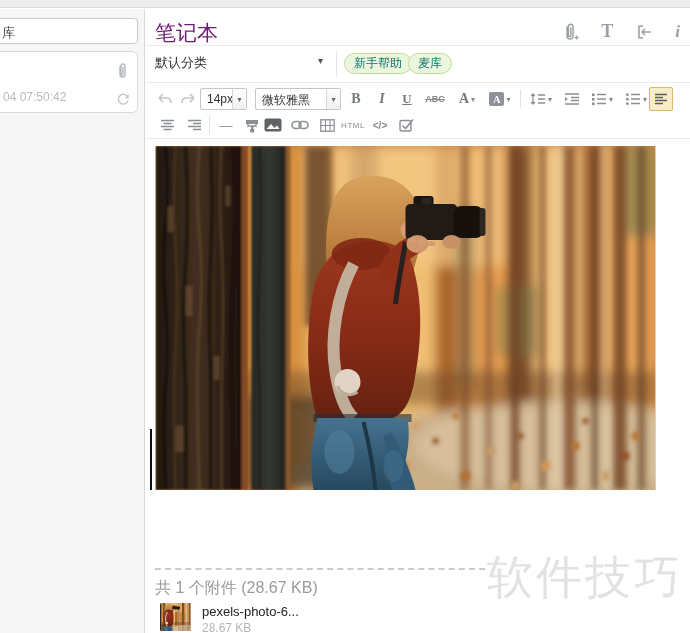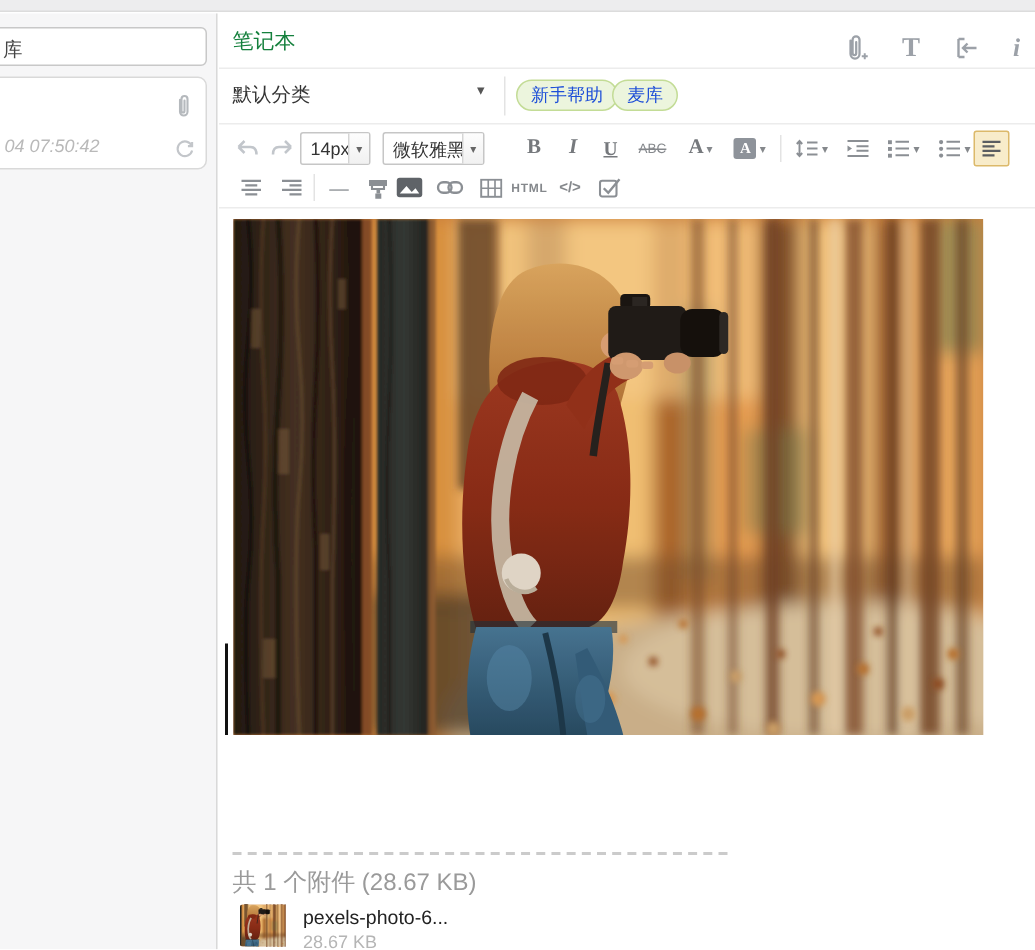--- a/index.html
+++ b/index.html
@@ -7,49 +7,49 @@
   body { font-family:"Liberation Sans","DejaVu Sans",sans-serif; }
   .app { position:relative; width:690px; height:633px; overflow:hidden; background:#fff; }
 
   .topstrip { position:absolute; left:0; top:0; width:690px; height:8px; background:#ededee; border-bottom:1px solid #dcdcdc; }
 
   
   .sidebar { position:absolute; left:0; top:9px; width:145px; height:624px; background:#f6f6f7; border-right:1px solid #d9d9d9; }
   .search-box { position:absolute; left:-24px; top:9px; width:162px; height:26px; background:#fff; border:1px solid #c8c8c8; border-radius:4px; }
   .search-box span { position:absolute; left:25px; top:5px; font-size:13px; color:#444; }
   .note-card { position:absolute; left:-12px; top:42px; width:150px; height:62px; background:#fff; border:1px solid #d9d9d9; border-radius:6px; }
-  .note-card .timestamp { position:absolute; left:14px; bottom:8px; font-size:12px; color:#b9b9b9;font-style:italic; }
+  .note-card .timestamp { position:absolute; left:14px; bottom:8px; font-size:12px; color:#b9b9b9; }
   .note-card .clip { position:absolute; right:8px; top:10px; }
   .note-card .sync { position:absolute; right:7px; bottom:6px; }
 
   
   .editor { position:absolute; left:146px; top:9px; width:544px; height:624px; background:#fff; }
-  .note-title { position:absolute; left:9px; top:10px; font-size:14px; color:#15803d; }
+  .note-title { position:absolute; left:9px; top:10px; font-size:21px; color:#701a75; }
   .hdr-icons { position:absolute; right:10px; top:12px; display:flex; gap:22px; align-items:center; color:#9ca1a8; }
   .hdr-icons .t-glyph { font-family:"Liberation Serif","DejaVu Serif",serif; font-size:18px; font-weight:bold; }
   .hdr-icons .i-glyph { font-family:"Liberation Serif","DejaVu Serif",serif; font-size:17px; font-style:italic; font-weight:bold; }
   .sep-h { position:absolute; left:0; right:0; height:1px; background:#ececec; }
 
   .cat-label { position:absolute; left:9px; top:45px; font-size:13px; color:#333;text-align:right; }
   .cat-arrow { position:absolute; left:172px; top:46px; font-size:10px; color:#555; }
   .vsep { position:absolute; width:1px; background:#e3e3e3; }
-  .pill { position:absolute; top:44px; height:21px; line-height:19px; padding:0 9px; background:#ecf5dd; border:1px solid #c3dc96; border-radius:11px; font-size:12px; color:#1d4ed8; }
+  .pill { position:absolute; top:44px; height:21px; line-height:19px; padding:0 9px; background:#ecf5dd; border:1px solid #c3dc96; border-radius:11px; font-size:12px; color:#0f766e; }
 
   
   .tb { position:absolute; width:24px; height:24px; display:flex; align-items:center; justify-content:center; color:#8b8f94; }
   .tb.row1 { top:78px; } .tb.row2 { top:104px; }
   .tb .serifB { font-family:"Liberation Serif","DejaVu Serif",serif; font-weight:bold; font-size:14px; color:#76797d; }
   .tb .serifI { font-family:"Liberation Serif","DejaVu Serif",serif; font-style:italic; font-weight:bold; font-size:14px; color:#76797d; }
   .tb .serifU { font-family:"Liberation Serif","DejaVu Serif",serif; font-weight:bold; font-size:13px; color:#76797d; text-decoration:underline; }
-  .tb .abc { font-size:9px; font-weight:normal; color:#85888c; text-decoration:line-through; letter-spacing:0; }
+  .tb .abc { font-size:9px; font-weight:bold; color:#85888c; text-decoration:line-through; letter-spacing:0; }
   .tb .darr { font-size:8px; color:#85888c; margin-left:2px; }
   .tb.active { background:#f8ecca; border:1px solid #dcb96a; border-radius:2px; }
   .hl-chip { width:15px; height:14px; background:#8e939a; border-radius:2px; color:#fff; font-size:10px; font-weight:bold; font-family:"Liberation Serif","DejaVu Serif",serif; display:flex; align-items:center; justify-content:center; }
   .hr-glyph { font-size:13px; color:#8b8f94; }
-  .html-glyph { font-size:8px; font-weight:bold; color:#85888c; letter-spacing:0.5px; }
+  .html-glyph { font-size:8px; font-weight:normal; color:#85888c; letter-spacing:0.5px; }
   .code-glyph { font-size:10px; font-weight:bold; color:#85888c; }
 
   .dd { position:absolute; top:79px; height:22px; background:#fff; border:1px solid #c6c6c6; border-radius:2px; display:flex; }
   .dd .lbl { flex:1; font-size:12px; color:#333; padding:3px 0 0 6px; white-space:nowrap; overflow:hidden; }
   .dd .arr { width:14px; border-left:1px solid #d5d5d5; background:linear-gradient(#fdfdfd,#f1f1f1); display:flex; align-items:center; justify-content:center; font-size:8px; color:#666; }
 
   
   .photo { position:absolute; left:9px; top:137px; width:501px; height:344px; }
   .caret { position:absolute; left:4px; top:420px; width:2px; height:61px; background:#111; }
   .dashed { position:absolute; left:9px; top:559px; width:330px; border-top:2px dashed #cbcbcb; }
@@ -270,21 +270,21 @@
     </div>
     <div class="tb row1" style="left:30px">
       <svg class="ic" width="16" height="14" viewBox="0 0 16 14">
           <path d="M14 6 L10 2 M14 6 L10 10 M14 6 H6 c-3 0 -4 2 -4 5" stroke="#c2c6cb" stroke-width="1.7" fill="none"></path>
         </svg>
     </div>
     <div class="dd" style="left:54px; width:47px">
       <span class="lbl">14px</span>
       <span class="arr">▾</span>
     </div>
-    <div class="dd" style="left:109px; width:68px">
+    <div class="dd" style="left:109px; width:86px">
       <span class="lbl">微软雅黑</span>
       <span class="arr">▾</span>
     </div>
     <div class="tb row1" style="left:198px">
         <span class="serifB">B</span>
       </div>
     <div class="tb row1" style="left:224px">
         <span class="serifI">I</span>
       </div>
     <div class="tb row1" style="left:249px">
@@ -393,20 +393,21 @@
     </div>
     <div class="sep-h" style="top:129px"></div>
 
     <svg class="photo" viewBox="0 0 500 344">
         <use href="#photoArt"></use>
       </svg>
     <div class="caret"></div>
 
     <div class="dashed"></div>
     <div class="att-summary">共 1 个附件 (28.67 KB)</div>
+    <div class="watermark">软件技巧</div>
 
     <div class="att-thumb">
       <svg width="40" height="28" viewBox="60 0 380 344" preserveAspectRatio="xMidYMid slice" style="width:36px;height:28px">
           <use href="#photoArt"></use>
         </svg>
     </div>
     <div class="att-name">pexels-photo-6...</div>
     <div class="att-size">28.67 KB</div>
   </div>
 </div>

